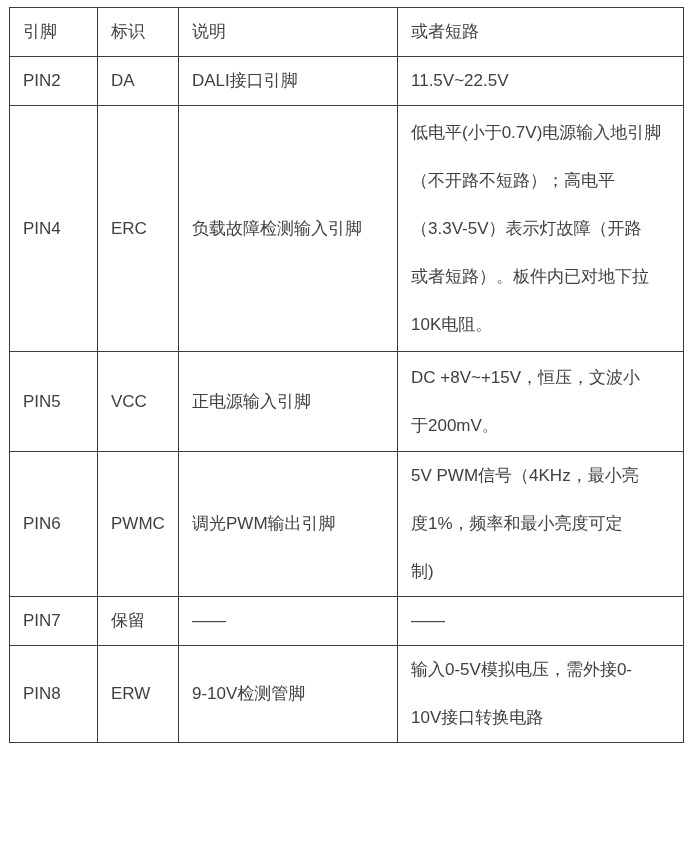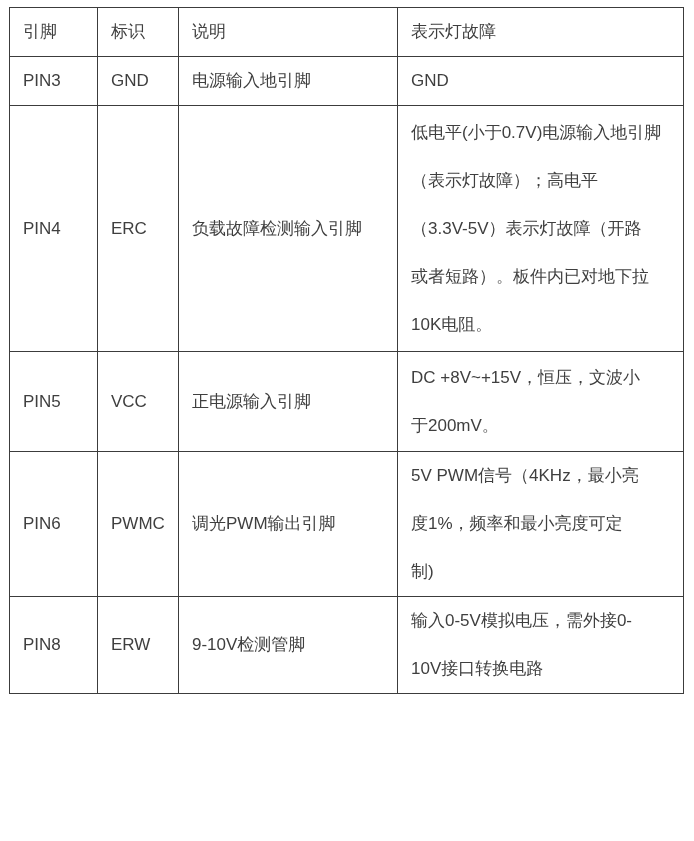--- a/index.html
+++ b/index.html
@@ -65,54 +65,54 @@
       <th>
           <div class="cell-line">引脚</div>
         </th>
       <th>
           <div class="cell-line">标识</div>
         </th>
       <th>
           <div class="cell-line">说明</div>
         </th>
       <th>
-          <div class="cell-line">表示灯故障</div>
+          <div class="cell-line">或者短路</div>
         </th>
     </tr>
 
 
-
-    <tr class="h48">
+    <tr class="h49">
       <td>
-          <div class="cell-line">PIN3</div>
+          <div class="cell-line">PIN2</div>
         </td>
       <td>
-          <div class="cell-line">GND</div>
+          <div class="cell-line">DA</div>
         </td>
       <td>
-          <div class="cell-line">电源输入地引脚</div>
+          <div class="cell-line">DALI接口引脚</div>
         </td>
       <td>
-          <div class="cell-line">GND</div>
+          <div class="cell-line">11.5V~22.5V</div>
         </td>
     </tr>
+
 
     <tr class="h246">
       <td>
           <div class="cell-line">PIN4</div>
         </td>
       <td>
           <div class="cell-line">ERC</div>
         </td>
       <td>
           <div class="cell-line">负载故障检测输入引脚</div>
         </td>
       <td>
         <div class="cell-line">低电平(小于0.7V)电源输入地引脚</div>
-        <div class="cell-line">（表示灯故障）；高电平</div>
+        <div class="cell-line">（不开路不短路）；高电平</div>
         <div class="cell-line">（3.3V-5V）表示灯故障（开路</div>
         <div class="cell-line">或者短路）。板件内已对地下拉</div>
         <div class="cell-line">10K电阻。</div>
       </td>
     </tr>
 
     <tr class="h100">
       <td>
           <div class="cell-line">PIN5</div>
         </td>
@@ -138,20 +138,34 @@
       <td>
           <div class="cell-line">调光PWM输出引脚</div>
         </td>
       <td>
         <div class="cell-line">5V PWM信号（4KHz，最小亮</div>
         <div class="cell-line">度1%，频率和最小亮度可定</div>
         <div class="cell-line">制)</div>
       </td>
     </tr>
 
+    <tr class="h48">
+      <td>
+          <div class="cell-line">PIN7</div>
+        </td>
+      <td>
+          <div class="cell-line">保留</div>
+        </td>
+      <td>
+          <div class="cell-line">——</div>
+        </td>
+      <td>
+          <div class="cell-line">——</div>
+        </td>
+    </tr>
 
     <tr class="h96">
       <td>
           <div class="cell-line">PIN8</div>
         </td>
       <td>
           <div class="cell-line">ERW</div>
         </td>
       <td>
           <div class="cell-line">9-10V检测管脚</div>

